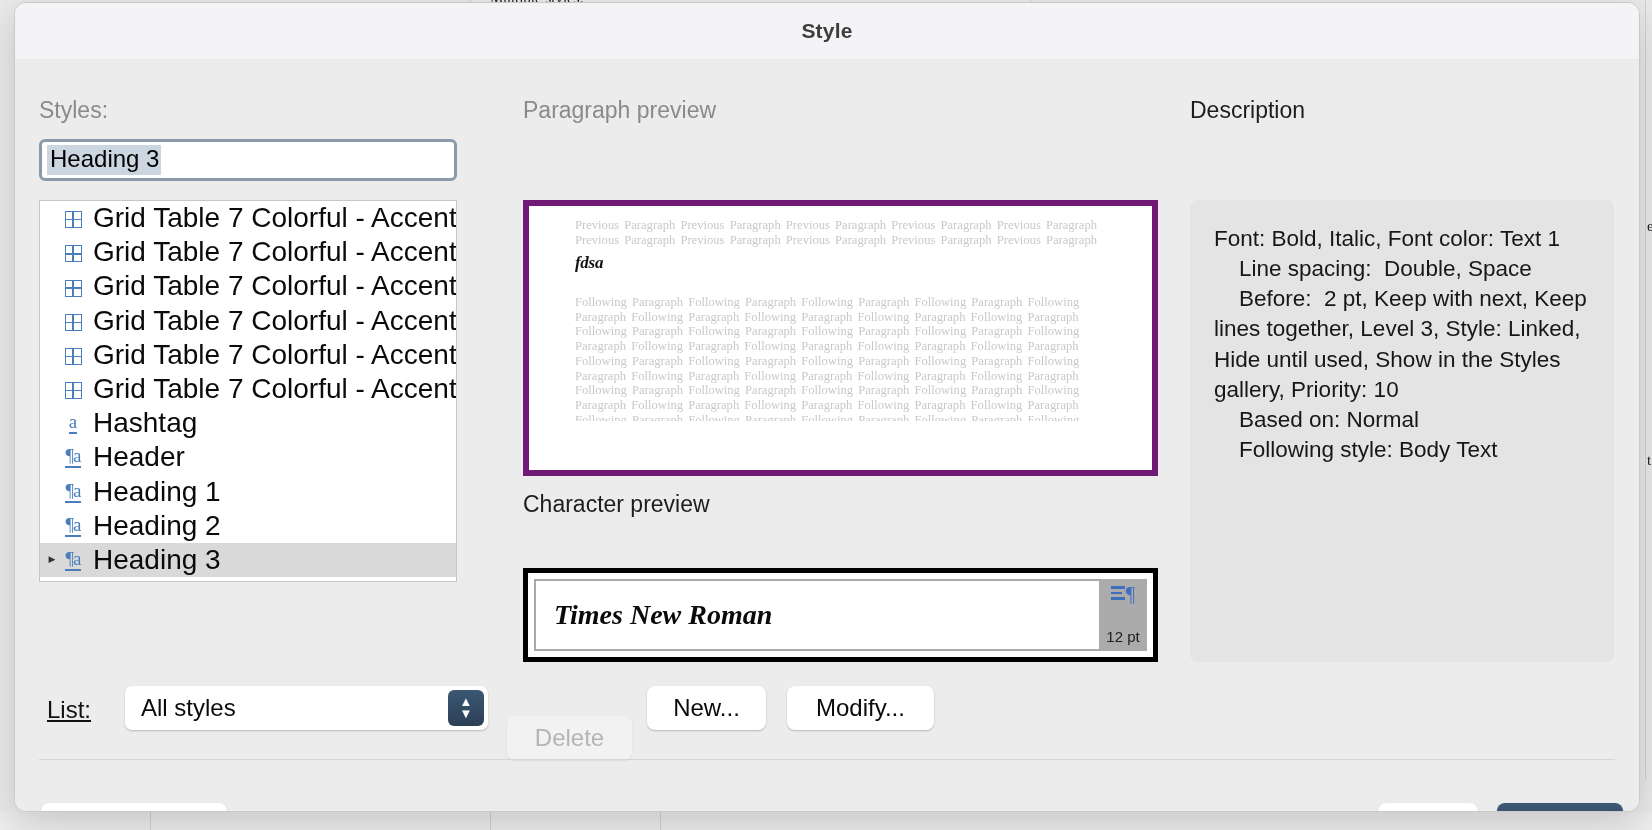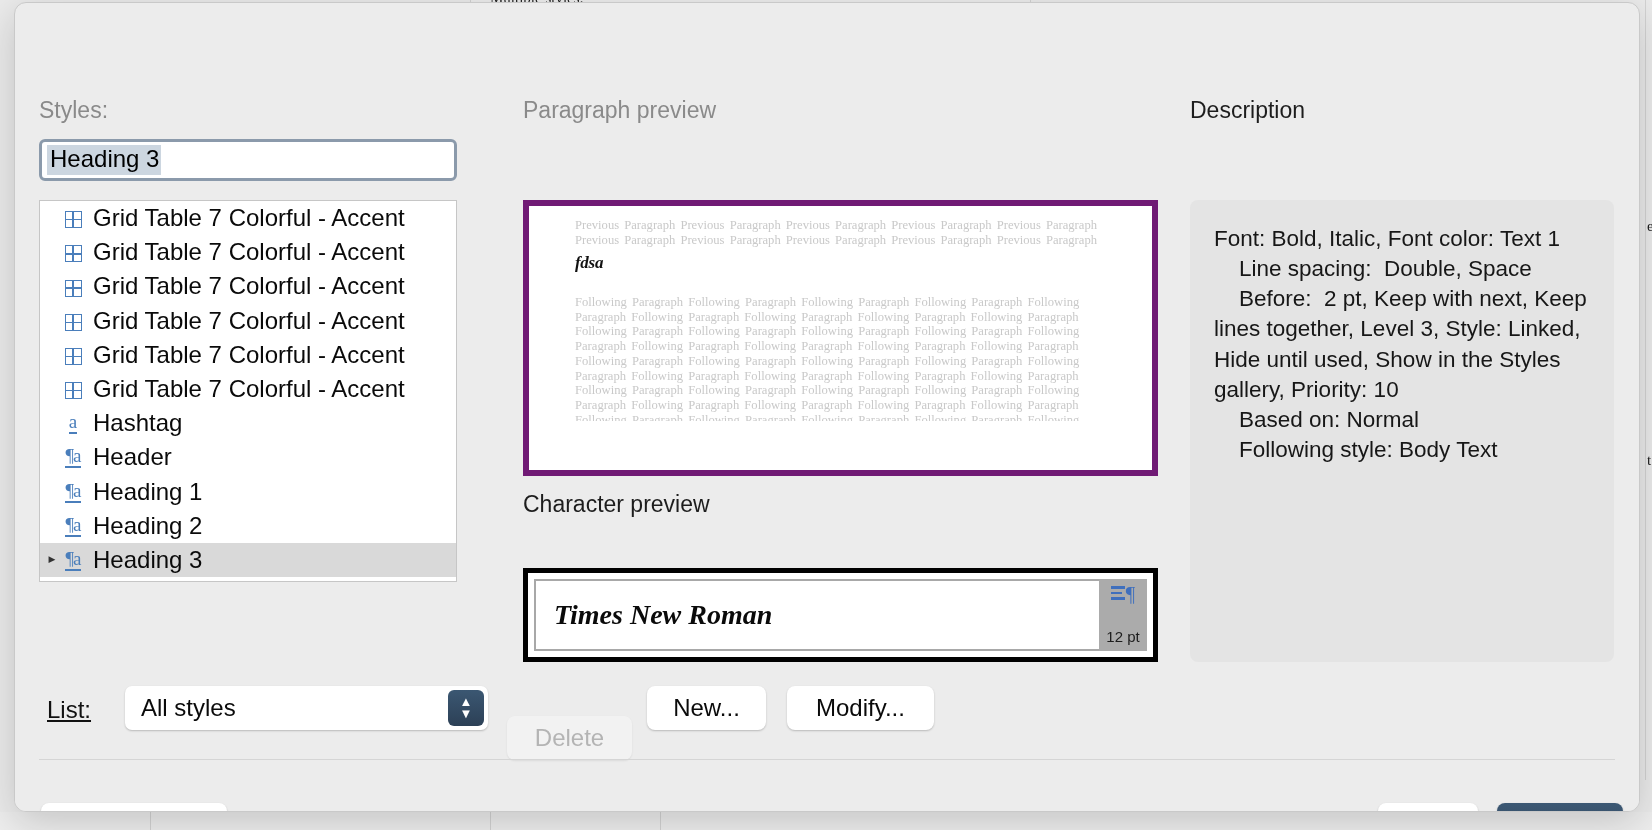--- a/index.html
+++ b/index.html
@@ -185,21 +185,21 @@
   .style-row .row-icon .para-glyph {
     display: inline-block;
     font-family: "Liberation Serif", serif;
     font-size: 19px;
     border-bottom: 2px solid #4a7ebb;
     line-height: 1.05;
     color: #4a7ebb;
     letter-spacing: -1px;
   }
   .style-row .row-label {
-    font-size: 24px;
+    font-size: 28px;
     color: #0a0a0a;
     margin-left: 5px;
   }
 
   
   .para-preview {
     position: absolute;
     left: 508px;
     top: 141px;
     width: 635px;
@@ -436,20 +436,23 @@
   <div class="bg-text" style="left:1647px; top:218px;">e</div>
   <div class="bg-text" style="left:1647px; top:452px;">t</div>
 
   <div class="bg-strip" style="left:0; top:812px; width:1652px; height:18px;"></div>
   <div class="bg-rule" style="left:150px; top:812px; width:1px; height:18px;"></div>
   <div class="bg-rule" style="left:490px; top:812px; width:1px; height:18px;"></div>
   <div class="bg-rule" style="left:660px; top:812px; width:1px; height:18px;"></div>
 
   <div class="dialog">
 
+    <div class="titlebar">
+      <div class="title">Style</div>
+    </div>
 
     <div class="body-area">
 
       <div class="section-label" style="left:24px; top:38px;">Styles:</div>
 
       <div class="style-name-field">
         <span class="value">Heading 3</span>
       </div>
 
       <div class="styles-list" id="styles-list">

